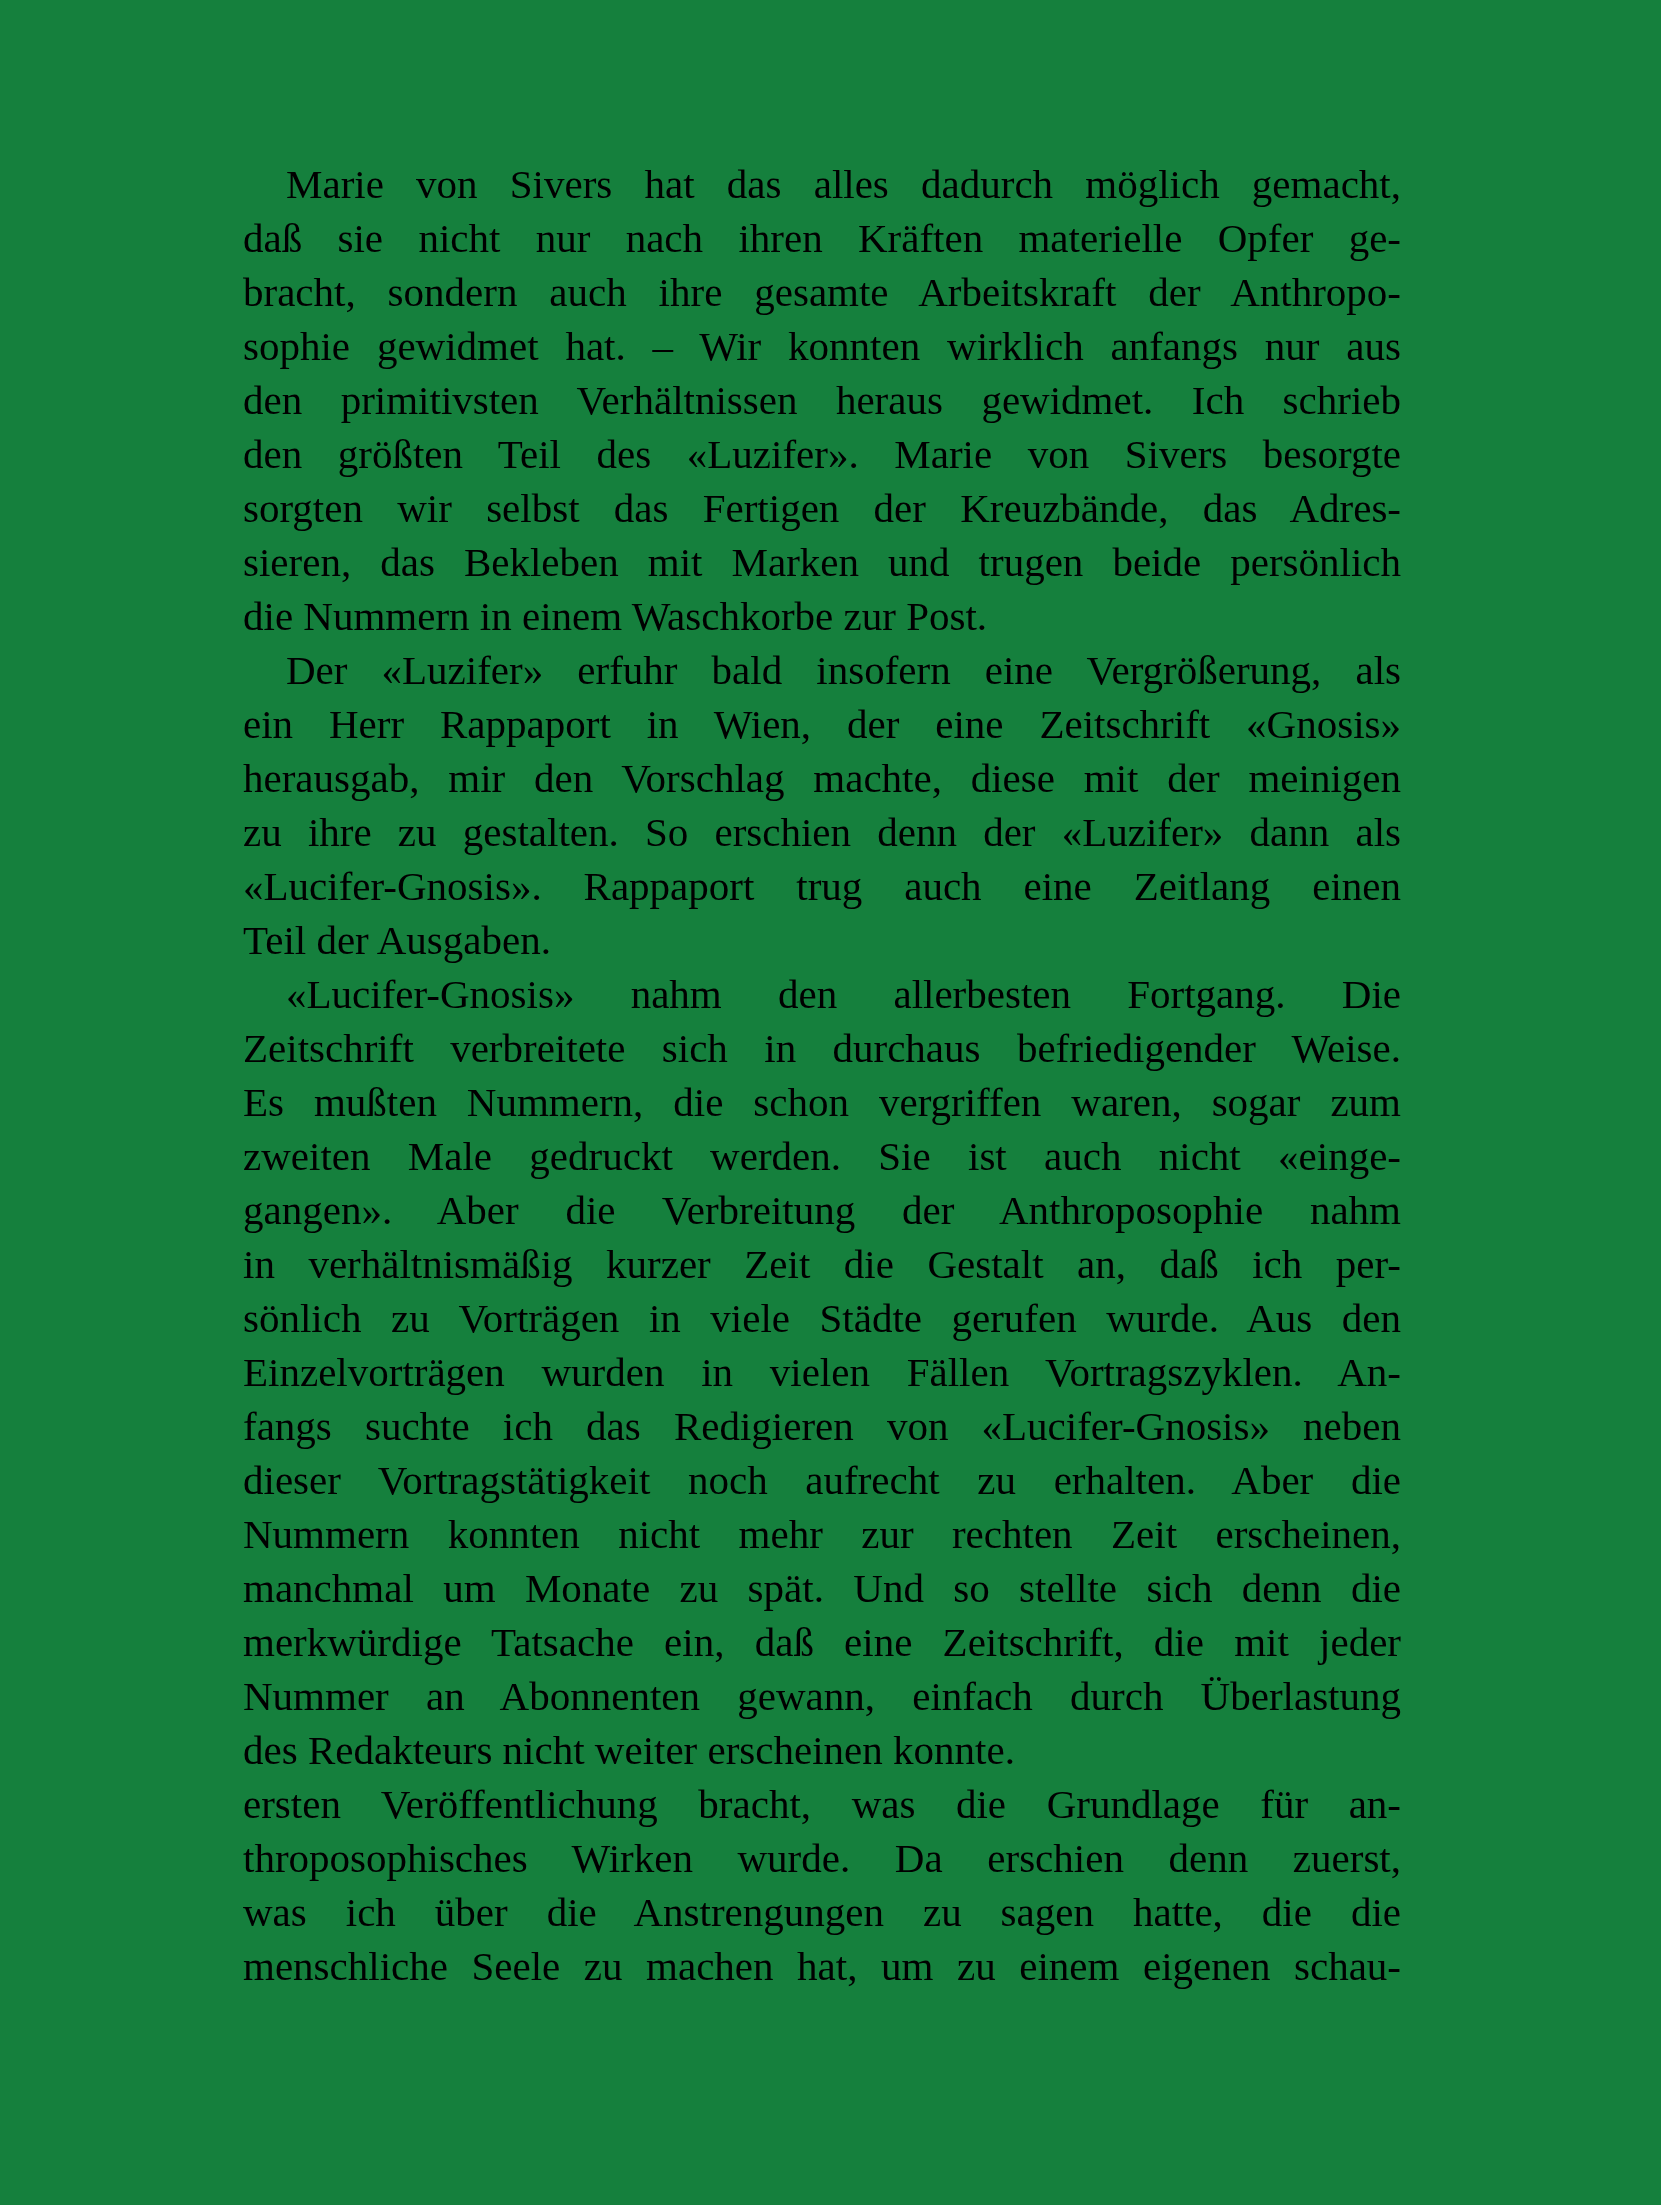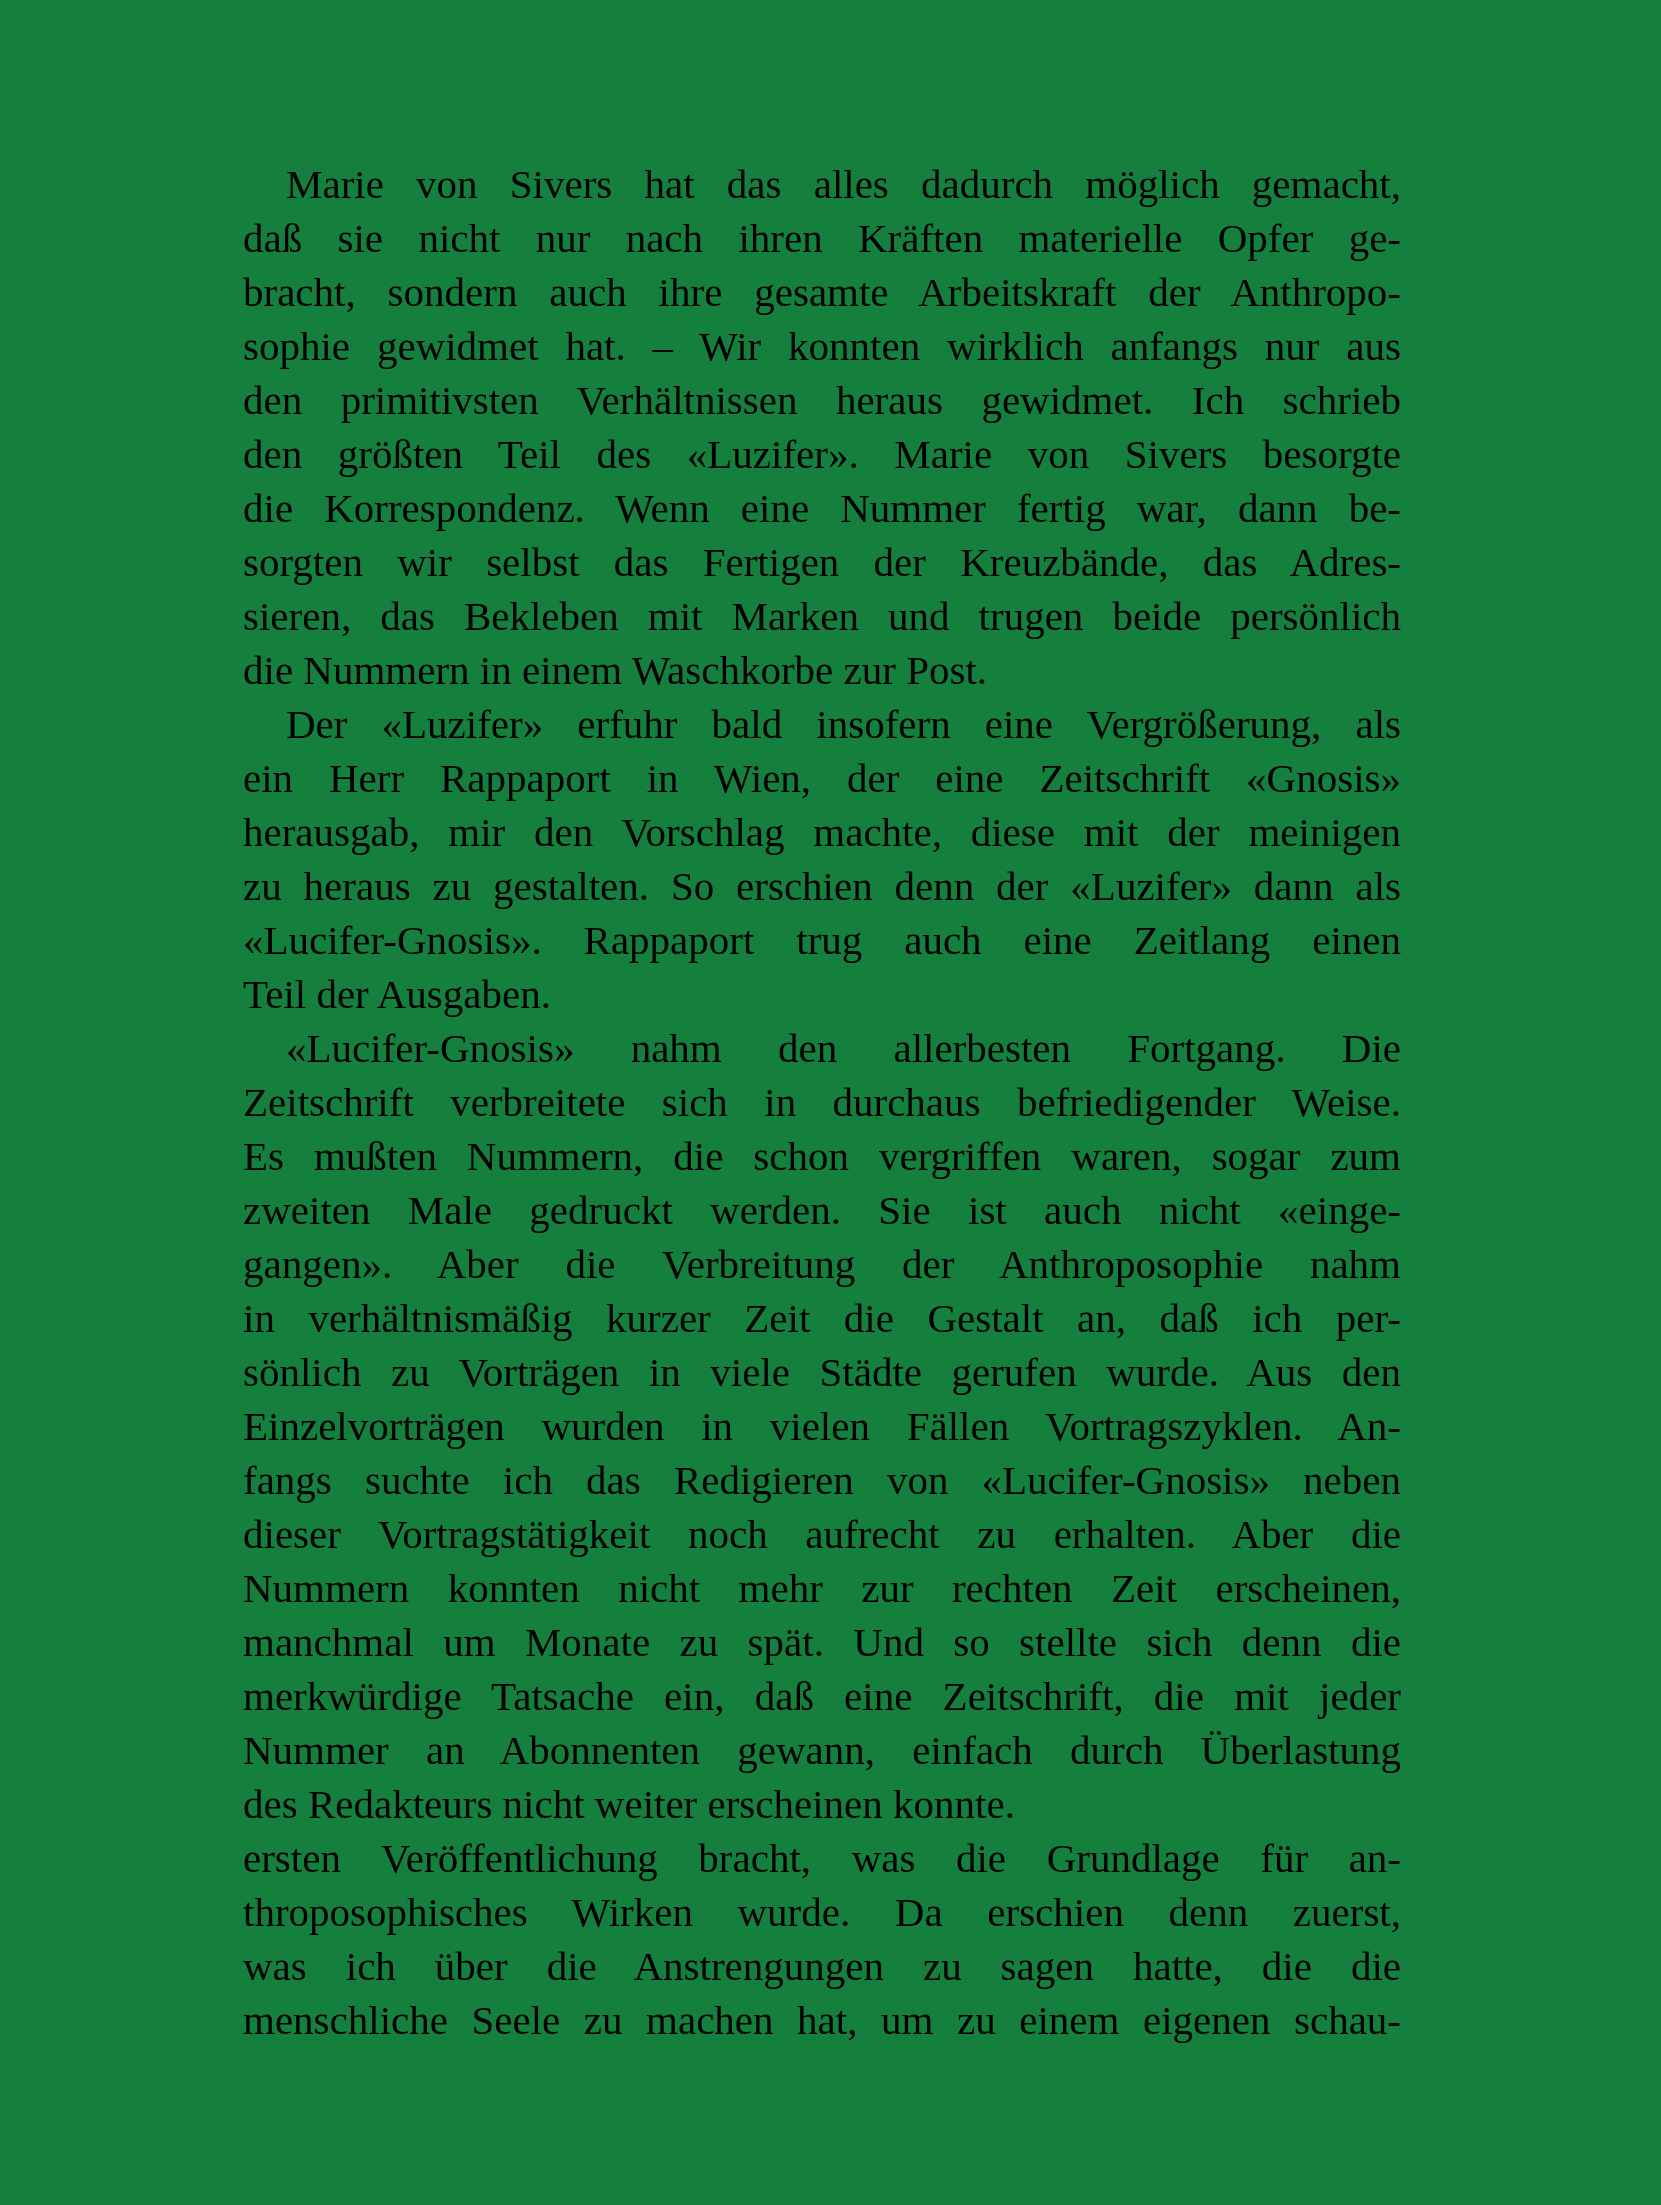--- a/index.html
+++ b/index.html
@@ -43,31 +43,30 @@
 <div class="page">
   <div class="text-block">
 
     <div class="para">
       <div class="line in">Marie von Sivers hat das alles dadurch möglich gemacht,</div>
       <div class="line">daß sie nicht nur nach ihren Kräften materielle Opfer ge-</div>
       <div class="line">bracht, sondern auch ihre gesamte Arbeitskraft der Anthropo-</div>
       <div class="line">sophie gewidmet hat. – Wir konnten wirklich anfangs nur aus</div>
       <div class="line">den primitivsten Verhältnissen heraus gewidmet. Ich schrieb</div>
       <div class="line">den größten Teil des «Luzifer». Marie von Sivers besorgte</div>
-      <div class="line">die Korrespondenz. Wenn eine Nummer fertig war, dann be-</div>
       <div class="line">sorgten wir selbst das Fertigen der Kreuzbände, das Adres-</div>
       <div class="line">sieren, das Bekleben mit Marken und trugen beide persönlich</div>
       <div class="line end">die Nummern in einem Waschkorbe zur Post.</div>
     </div>
 
     <div class="para">
       <div class="line in">Der «Luzifer» erfuhr bald insofern eine Vergrößerung, als</div>
       <div class="line">ein Herr Rappaport in Wien, der eine Zeitschrift «Gnosis»</div>
       <div class="line">herausgab, mir den Vorschlag machte, diese mit der meinigen</div>
-      <div class="line">zu heraus zu gestalten. So erschien denn der «Luzifer» dann als</div>
+      <div class="line">zu ihre zu gestalten. So erschien denn der «Luzifer» dann als</div>
       <div class="line">«Lucifer-Gnosis». Rappaport trug auch eine Zeitlang einen</div>
       <div class="line end">Teil der Ausgaben.</div>
     </div>
 
     <div class="para">
       <div class="line in">«Lucifer-Gnosis» nahm den allerbesten Fortgang. Die</div>
       <div class="line">Zeitschrift verbreitete sich in durchaus befriedigender Weise.</div>
       <div class="line">Es mußten Nummern, die schon vergriffen waren, sogar zum</div>
       <div class="line">zweiten Male gedruckt werden. Sie ist auch nicht «einge-</div>
       <div class="line">gangen». Aber die Verbreitung der Anthroposophie nahm</div>

